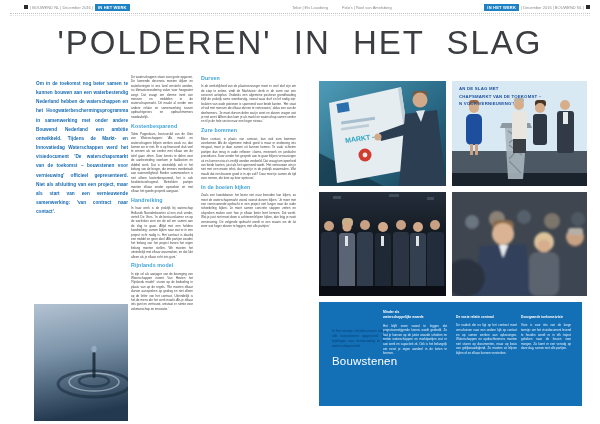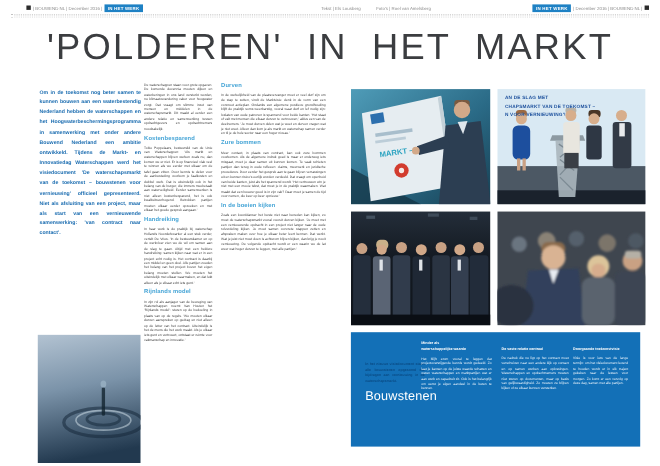--- a/index.html
+++ b/index.html
@@ -62,21 +62,21 @@
     <span>Foto's | Roel van Amelsberg</span>
   </div>
   <div class="hdr hdr-right">
     <span class="badge">IN HET WERK</span>
     <span>| December 2016 | BOUWEND NL |</span>
     <span class="sq"></span>
   </div>
   <div class="rule"></div>
   <div class="rule2"></div>
 
-  <div class="title">'POLDEREN' IN HET MARKT</div>
+  <div class="title">'POLDEREN' IN HET SLAG</div>
 
   <div class="intro">Om in de toekomst nog beter samen te kunnen bouwen aan een waterbestendig Nederland hebben de waterschappen en het Hoogwaterbeschermingsprogramma in samenwerking met onder andere Bouwend Nederland een ambitie ontwikkeld. Tijdens de Markt- en Innovatiedag Waterschappen werd het visiedocument 'De waterschapsmarkt van de toekomst – bouwstenen voor vernieuwing' officieel gepresenteerd. Niet als afsluiting van een project, maar als start van een vernieuwende samenwerking: 'van contract naar contact'.</div>
 
   <div class="bodycol col2">
     <p>De waterschappen staan voor grote opgaven. De komende decennia moeten dijken en waterkeringen in ons land versterkt worden, nu klimaatverandering vaker voor hoogwater zorgt. Dat vraagt om slimme inzet van mensen en middelen in de waterschapsmarkt. Dit maakt al eerder een andere relatie en samenwerking tussen opdrachtgevers en opdrachtnemers noodzakelijk.</p>
     <div class="colhead">Kostenbesparend</div>
     <p>Tobie Poppelaars, bestuurslid van de Unie van Waterschappen: 'Als markt en waterschappen blijven werken zoals nu, dan komen we er niet. Er is op financieel vlak veel te winnen als we eerder met elkaar om de tafel gaan zitten. Door kennis te delen voor de aanbesteding voorkom je faalkosten en dubbel werk. Dat is uiteindelijk ook in het belang van de burger, die immers meebetaalt aan waterveiligheid. Eerder samenwerken is niet alleen kostenbesparend, het is ook kwaliteitsverhogend. Betrokken partijen moeten elkaar eerder opzoeken en met elkaar het goede gesprek aangaan.'</p>
     <div class="colhead">Handreiking</div>
     <p>In haar werk is de praktijk bij waterschap Hollands Noorderkwartier al een stuk verder, vertelt De Vries. 'In de bestuurskamer en op de werkvloer zien we de wil om samen aan de slag te gaan. Altijd met een heldere handreiking: samen kijken naar wat er in een project echt nodig is. Het contract is daarbij een middel en geen doel. Alle partijen zouden het belang van het project boven het eigen belang moeten stellen. We moeten het uiteindelijk met elkaar waarmaken, en dat lukt alleen als je elkaar echt iets gunt.'</p>
     <div class="colhead">Rijnlands model</div>

